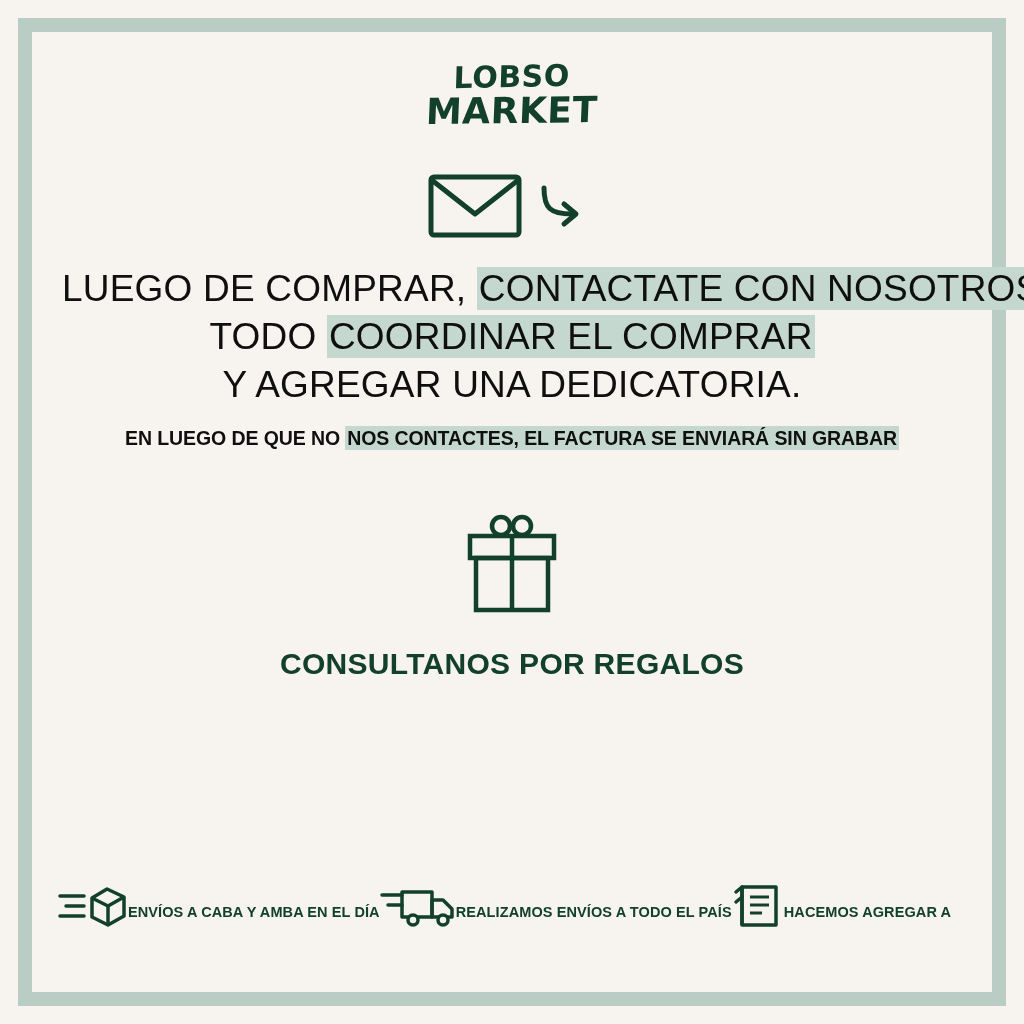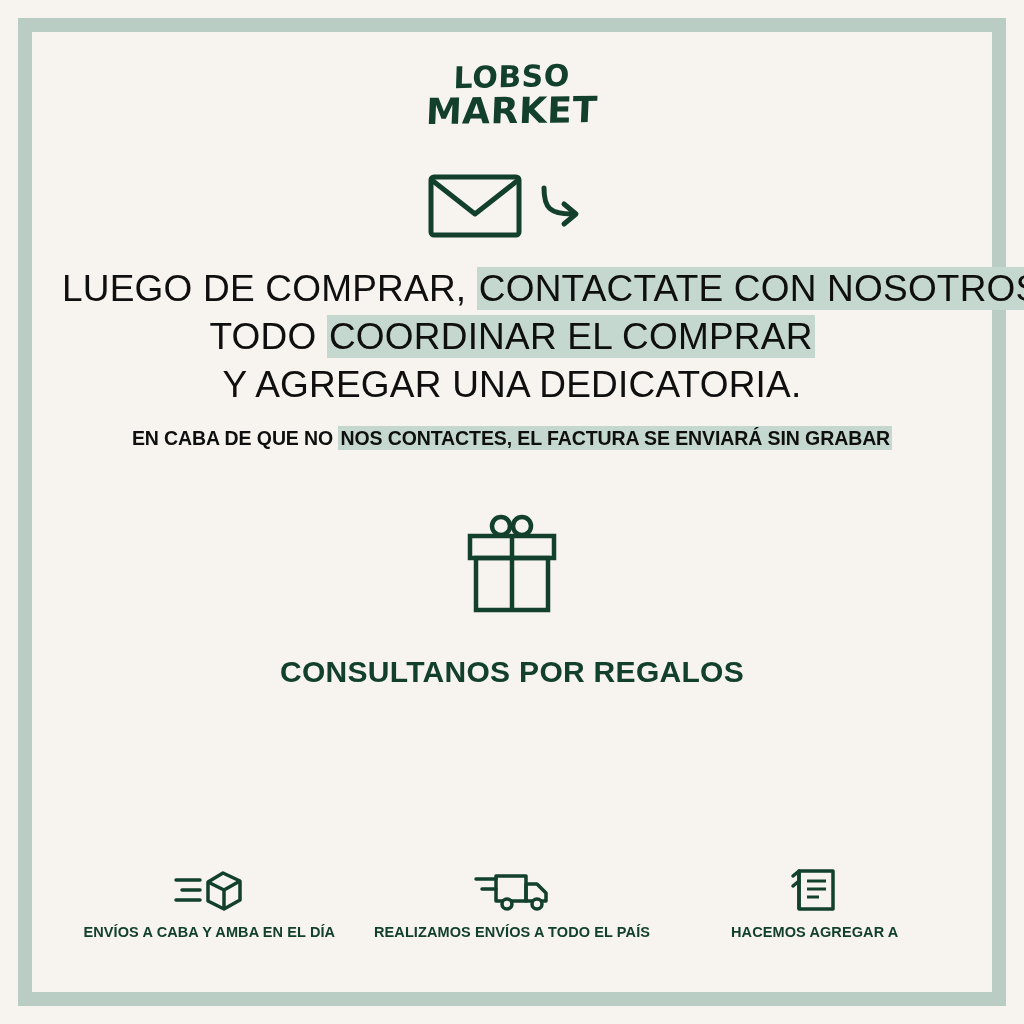--- a/index.html
+++ b/index.html
@@ -108,21 +108,21 @@
 
   
   .gift-icon {
     margin-top: 66px;
     height: 100px;
     display: flex;
     align-items: center;
     justify-content: center;
   }
   .gift-text {
-    margin-top: 34px;
+    margin-top: 26px;
     text-align: center;
     color: #12402c;
     font-family: "Liberation Sans", sans-serif;
     font-weight: bold;
     font-size: 30px;
     line-height: 1.45;
     letter-spacing: 0.3px;
   }
   .gift-text .ln { display: block; white-space: nowrap; }
 
@@ -135,21 +135,21 @@
     display: flex;
     justify-content: space-around;
     align-items: flex-end;
     padding: 0 26px;
     box-sizing: border-box;
   }
   .feature {
     flex: 1;
     text-align: center;
     display: flex;
-    flex-direction: column;
+    flex-direction: row;
     align-items: center;
   }
   .feature .ficon {
     height: 44px;
     display: flex;
     align-items: flex-end;
     justify-content: center;
     margin-bottom: 12px;
   }
   .feature .flabel {
@@ -187,21 +187,21 @@
         </svg>
       </span>
     </div>
 
     <div class="headline">
       <span class="ln"><span>LUEGO DE COMPRAR, </span><span class="hl">CONTACTATE CON NOSOTROS</span></span>
       <span class="ln"><span>TODO </span><span class="hl">COORDINAR EL COMPRAR</span></span>
       <span class="ln">Y AGREGAR UNA DEDICATORIA.</span>
     </div>
 
-    <div class="subline"><span>EN CABA DE QUE NO </span><span class="hl">NOS CONTACTES, EL FACTURA SE ENVIARÁ SIN GRABAR</span></div>
+    <div class="subline"><span>EN LUEGO DE QUE NO </span><span class="hl">NOS CONTACTES, EL FACTURA SE ENVIARÁ SIN GRABAR</span></div>
 
     <div class="gift-icon">
       <span>
         <svg width="96" height="100" viewBox="0 0 96 100" fill="none" xmlns="http://www.w3.org/2000/svg">
           <circle cx="37" cy="12" r="9" stroke="#12402c" stroke-width="4.5"></circle>
           <circle cx="58" cy="12" r="9" stroke="#12402c" stroke-width="4.5"></circle>
           <rect x="6" y="22" width="84" height="22" stroke="#12402c" stroke-width="4.5"></rect>
           <rect x="12" y="44" width="72" height="52" stroke="#12402c" stroke-width="4.5"></rect>
           <line x1="48" y1="22" x2="48" y2="96" stroke="#12402c" stroke-width="4.5"></line>
         </svg>

